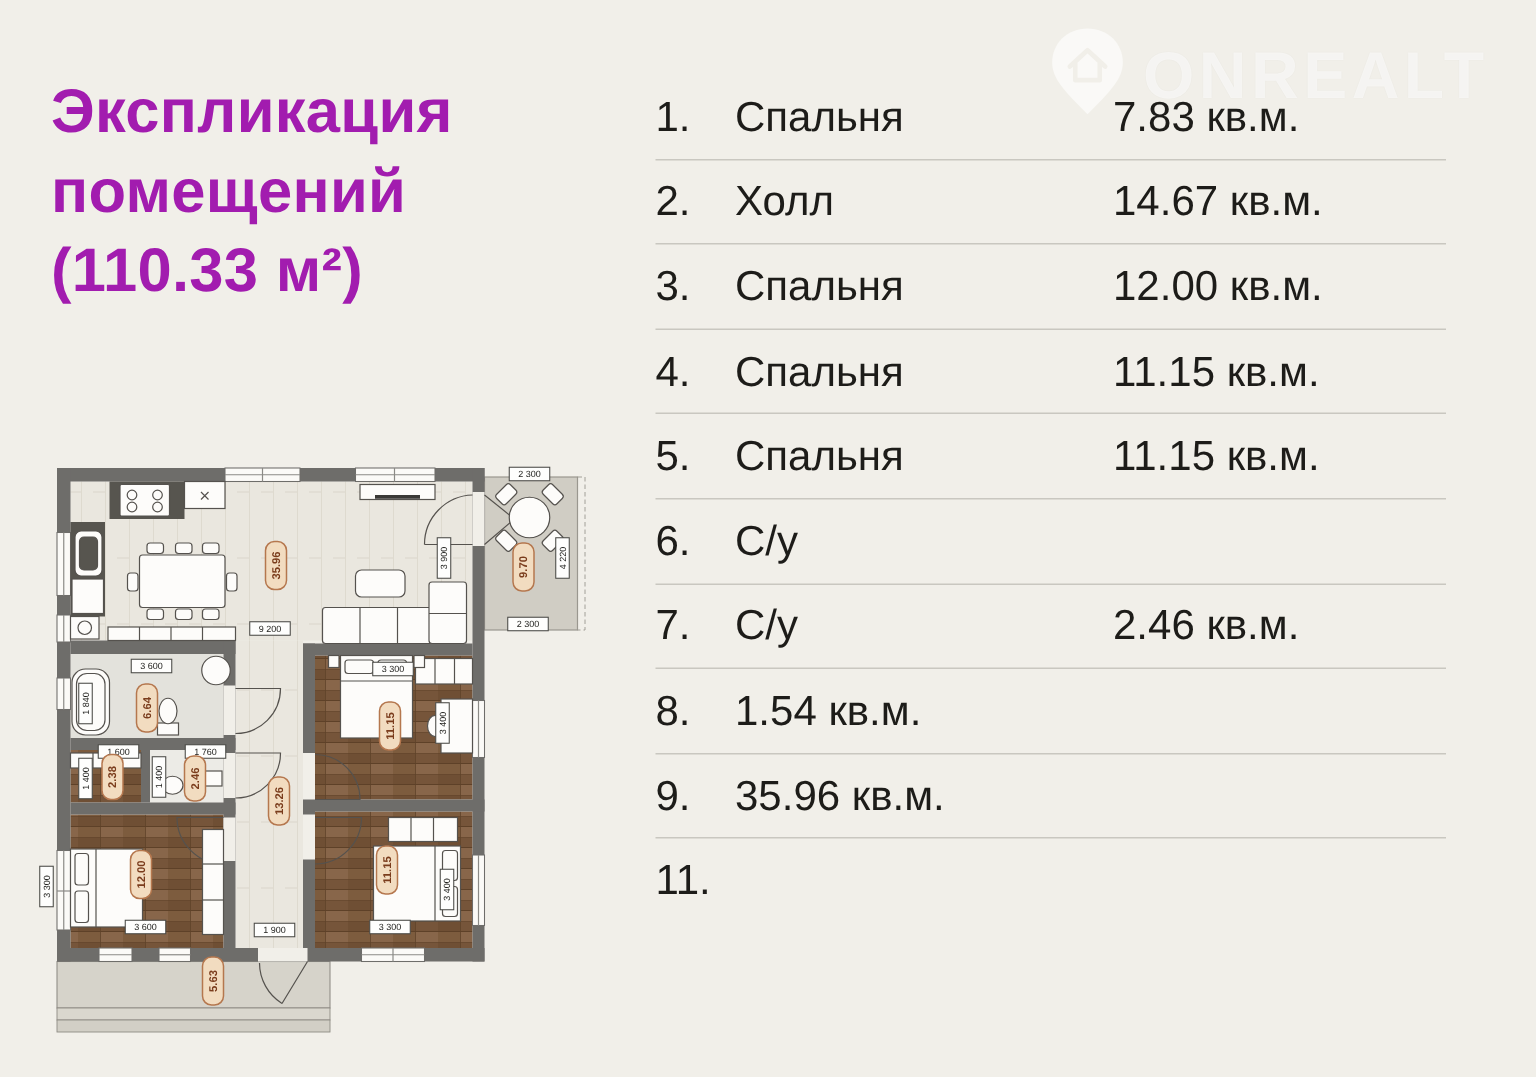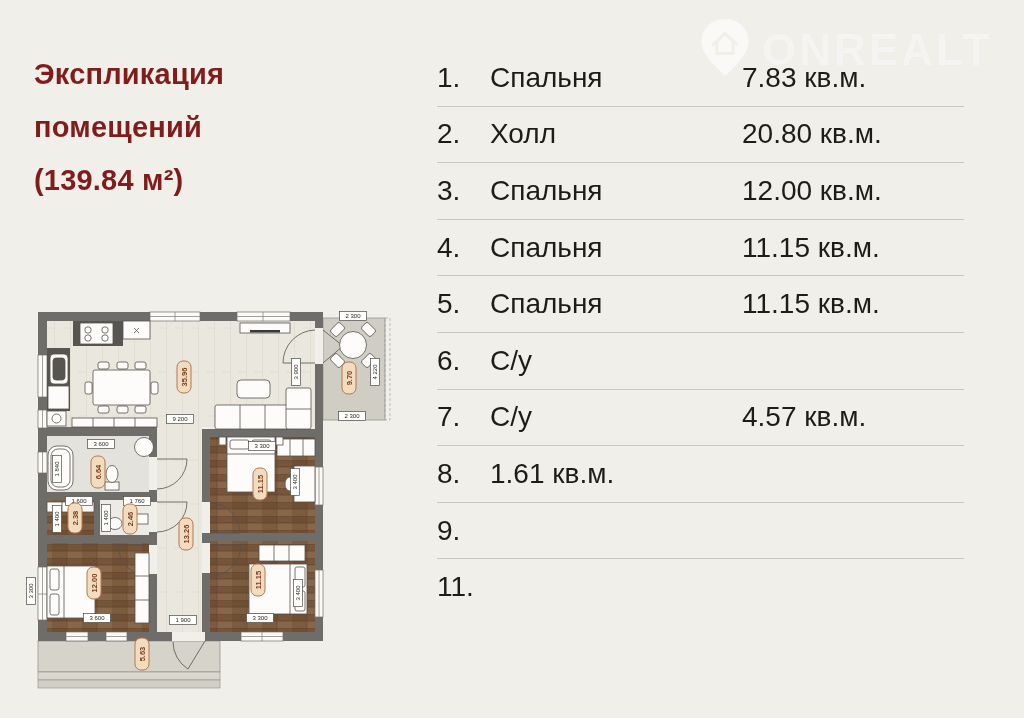--- a/index.html
+++ b/index.html
@@ -1,19 +1,19 @@
 <!DOCTYPE html>
 <html><head>
 <meta charset="utf-8">
 <style>
   html,body{margin:0;padding:0}
   body{width:1024px;height:718px;background:#F1EFE9;position:relative;overflow:hidden;
        font-family:"Liberation Sans",sans-serif;}
-  .title{position:absolute;left:34px;top:48px;font-weight:700;font-size:29px;line-height:53px;
-         color:#7f1d1d;letter-spacing:.2px}
+  .title{position:absolute;left:34px;top:48px;font-weight:700;font-size:41px;line-height:53px;
+         color:#a21caf;letter-spacing:.2px}
   .wm{position:absolute;left:696px;top:16px;display:flex;align-items:center;gap:8px;
       color:rgba(255,255,255,.62)}
   .wm-text{font-size:44px;font-weight:700;letter-spacing:3px;text-shadow:0 0 1px rgba(0,0,0,.05)}
   .rooms-table{position:absolute;left:437px;top:50px;width:527px}
   .trow{display:flex;align-items:center;height:55.6px;border-bottom:1px solid #C9C7C0;
         font-size:28px;color:#1d1c19}
   .trow:last-child{border-bottom:none}
   .tnum{width:53px}
   .tname{width:252px}
   .tarea{flex:1}
@@ -31,33 +31,33 @@
       <path d="M32,3 C17,3 6,14 6,28 c0,12 9,21 26,38 17,-17 26,-26 26,-38 C58,14 47,3 32,3 z" fill="rgba(255,255,255,.62)"></path>
       <path d="M19,31 L32,19 L45,31 M23,28 L23,41 L41,41 L41,28" stroke="#F1EFE9" stroke-width="3.4" fill="none" stroke-linecap="round" stroke-linejoin="round"></path>
     </svg>
   </span>
   <span class="wm-text">ONREALT</span>
 </div>
 
 <div class="title">
   <div>Экспликация</div>
   <div>помещений</div>
-  <div>(139.84 м²)</div>
+  <div>(110.33 м²)</div>
 </div>
 
 <div class="rooms-table">
   <div class="trow">
       <span class="tnum">1.</span>
       <span class="tname">Спальня</span>
       <span class="tarea">7.83 кв.м.</span>
     </div>
   <div class="trow">
       <span class="tnum">2.</span>
       <span class="tname">Холл</span>
-      <span class="tarea">20.80 кв.м.</span>
+      <span class="tarea">14.67 кв.м.</span>
     </div>
   <div class="trow">
       <span class="tnum">3.</span>
       <span class="tname">Спальня</span>
       <span class="tarea">12.00 кв.м.</span>
     </div>
   <div class="trow">
       <span class="tnum">4.</span>
       <span class="tname">Спальня</span>
       <span class="tarea">11.15 кв.м.</span>
@@ -67,28 +67,29 @@
       <span class="tname">Спальня</span>
       <span class="tarea">11.15 кв.м.</span>
     </div>
   <div class="trow">
       <span class="tnum">6.</span>
       <span class="tname">С/у</span>
     </div>
   <div class="trow">
       <span class="tnum">7.</span>
       <span class="tname">С/у</span>
-      <span class="tarea">4.57 кв.м.</span>
+      <span class="tarea">2.46 кв.м.</span>
     </div>
   <div class="trow">
       <span class="tnum">8.</span>
-      <span class="tarea">1.61 кв.м.</span>
+      <span class="tarea">1.54 кв.м.</span>
     </div>
   <div class="trow">
       <span class="tnum">9.</span>
+      <span class="tarea">35.96 кв.м.</span>
     </div>
   <div class="trow">
       <span class="tnum">11.</span>
     </div>
 </div>
 
 <div class="plan">
 <svg width="390" height="404" viewBox="0 0 390 404">
   <defs>
     <pattern id="pLight" width="16" height="44" patternUnits="userSpaceOnUse">

